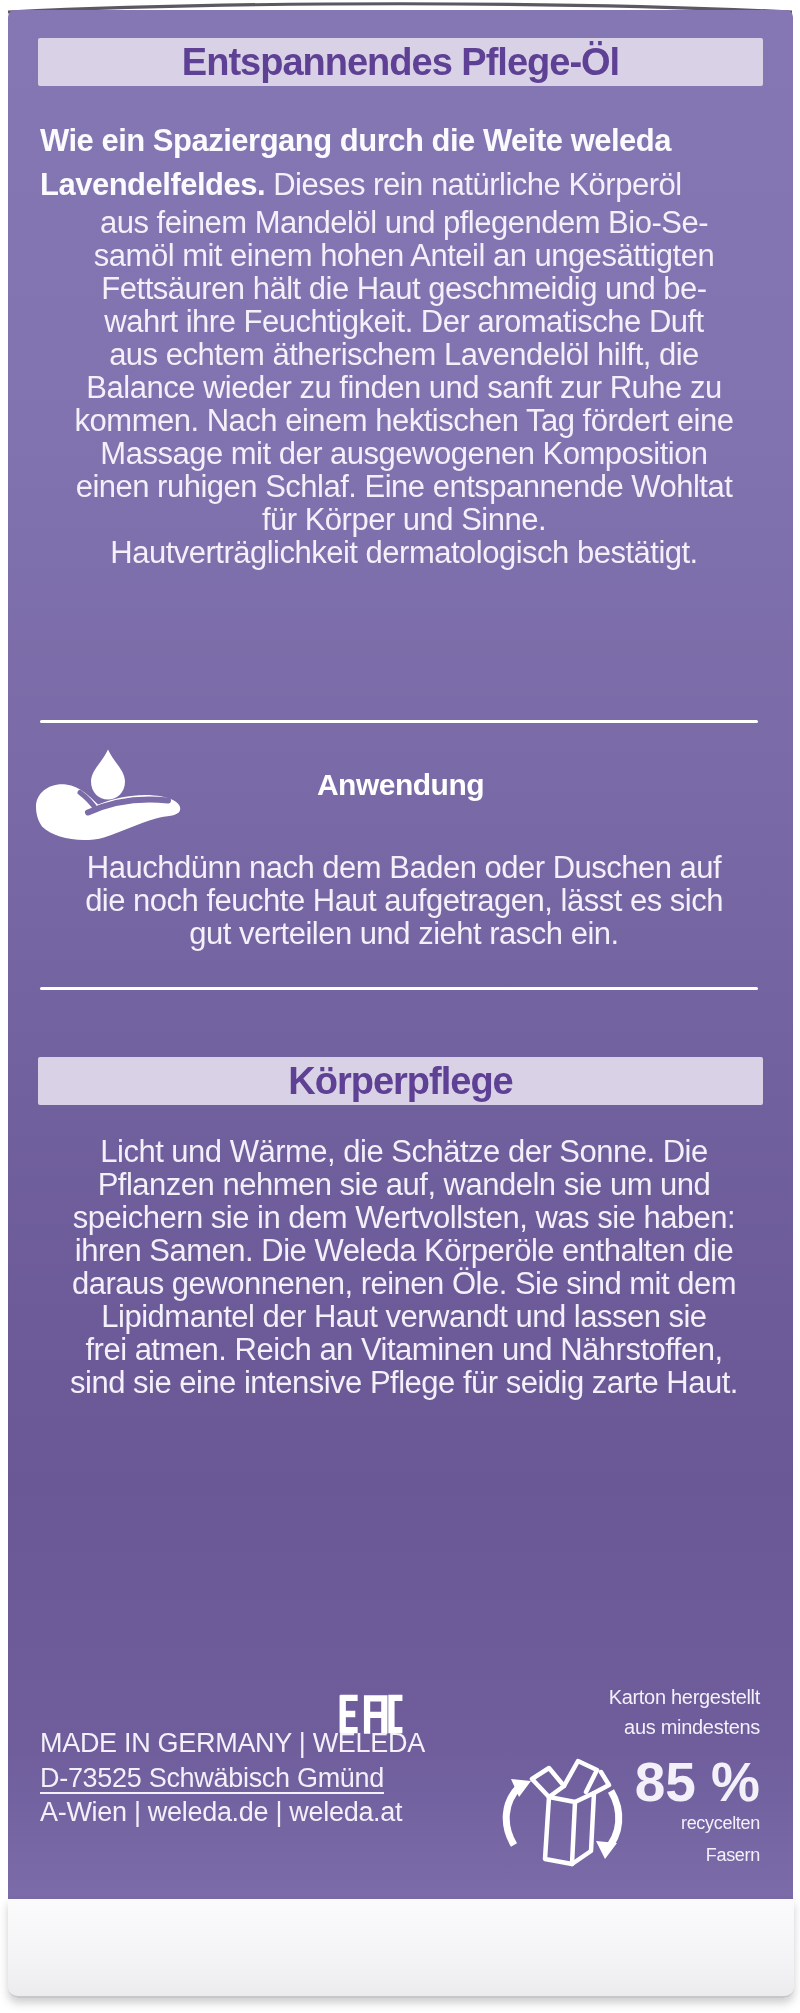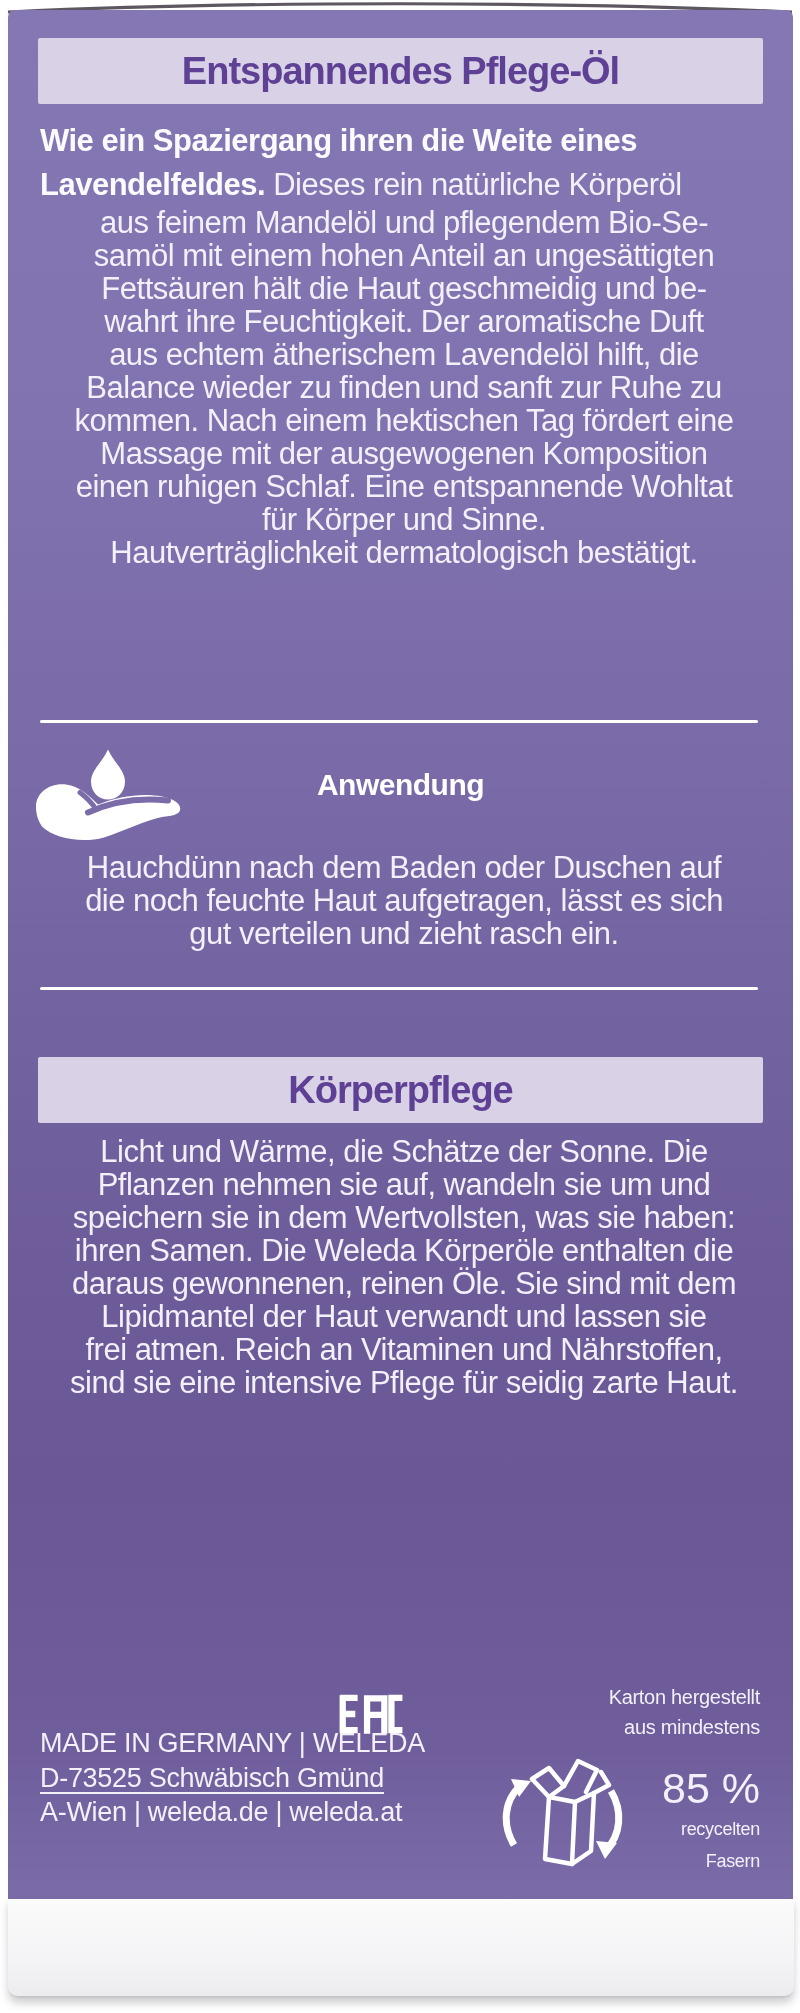--- a/index.html
+++ b/index.html
@@ -1,37 +1,37 @@
 <!DOCTYPE html>
 <html><head>
 <meta charset="utf-8">
 <style>
   html,body{margin:0;padding:0;background:#ffffff;}
   .stage{position:relative;width:800px;height:2013px;background:#ffffff;overflow:hidden;
          font-family:"Liberation Sans","DejaVu Sans",sans-serif;}
   .panel{position:absolute;left:8px;top:10px;width:785px;height:1889px;
          border-radius:7px 7px 0 0;
          background:linear-gradient(180deg,#8477b3 0%,#8073af 22%,#7a6aa7 40%,#71609e 58%,#6a5795 78%,#6f5d9c 92%,#7b6ca9 100%);}
-  .band{position:absolute;left:30px;width:725px;height:66px;background:#d9d2e7;border-radius:2px;
+  .band{position:absolute;left:30px;width:725px;height:48px;background:#d9d2e7;border-radius:2px;
         display:flex;align-items:center;justify-content:center;}
   .band-title{font-size:38px;font-weight:bold;color:#5e4094;letter-spacing:-1px;}
   .para{position:absolute;left:32px;width:728px;color:#f3f0f9;font-size:31px;letter-spacing:-0.5px;}
   .line{height:43.5px;line-height:43.5px;white-space:nowrap;}
   .lines{white-space:pre-line;line-height:33px;text-align:center;}
   .bold{font-weight:bold;color:#fbfafe;}
   .divider{position:absolute;left:32px;width:718px;height:3px;background:#ffffff;border-radius:2px;}
   .sec-heading{position:absolute;left:0;width:100%;text-align:center;color:#ffffff;
                font-size:30px;font-weight:bold;letter-spacing:-0.5px;line-height:36px;}
   .volume{position:absolute;left:32px;top:1672px;color:#f6f4fb;font-size:60px;line-height:60px;
           letter-spacing:1px;display:flex;align-items:center;}
   .emark{font-size:58px;margin-left:14px;letter-spacing:0;}
   .eac{position:absolute;left:330px;top:1679px;}
   .recycle-col{position:absolute;right:33px;top:1672px;text-align:right;color:#f3f0f9;}
   .recycle-col .small{font-size:20px;line-height:30px;letter-spacing:-0.3px;white-space:pre-line;}
-  .recycle-col .pct{font-size:43px;line-height:52px;font-weight:normal;margin-top:20px;letter-spacing:0;}
+  .recycle-col .pct{font-size:55px;line-height:52px;font-weight:bold;margin-top:14px;letter-spacing:0;}
   .recycle-col .small2{font-size:18px;line-height:31.5px;letter-spacing:-0.3px;white-space:pre-line;}
   .address{position:absolute;left:32px;top:1716px;color:#f3f0f9;font-size:27px;line-height:34.5px;letter-spacing:-0.3px;}
   .address .u{text-decoration:underline;text-decoration-thickness:2px;text-underline-offset:5px;}
   .address div{white-space:nowrap;}
   .flap{position:absolute;left:8px;top:1899px;width:786px;height:97px;
         background:linear-gradient(180deg,#fbfbfc 0%,#f4f4f6 60%,#ececef 100%);
         border-radius:3px 3px 10px 10px;border-bottom:2px solid #c6c6cb;
         box-shadow:0 5px 8px rgba(60,60,70,0.25);}
   .top-edge{position:absolute;left:0;top:0;width:800px;height:14px;}
   svg{display:block;}
@@ -45,21 +45,21 @@
     <path d="M8,12 C240,1 560,1 792,12" stroke="#4a4550" stroke-width="3.2" fill="none" opacity="0.9"></path>
   </svg>
 
   <div class="panel">
 
     <div class="band" style="top:28px;">
       <span class="band-title">Entspannendes Pflege-Öl</span>
     </div>
 
     <div class="para" style="top:109px;">
-      <div class="line bold">Wie ein Spaziergang ihren die Weite eines</div>
+      <div class="line bold">Wie ein Spaziergang durch die Weite weleda</div>
       <div class="line"><span class="bold">Lavendelfeldes.</span><span> Dieses rein natürliche Körperöl</span></div>
       <div class="lines">aus feinem Mandelöl und pflegendem Bio-Se-
 samöl mit einem hohen Anteil an ungesättigten
 Fettsäuren hält die Haut geschmeidig und be-
 wahrt ihre Feuchtigkeit. Der aromatische Duft
 aus echtem ätherischem Lavendelöl hilft, die
 Balance wieder zu finden und sanft zur Ruhe zu
 kommen. Nach einem hektischen Tag fördert eine
 Massage mit der ausgewogenen Komposition
 einen ruhigen Schlaf. Eine entspannende Wohltat

